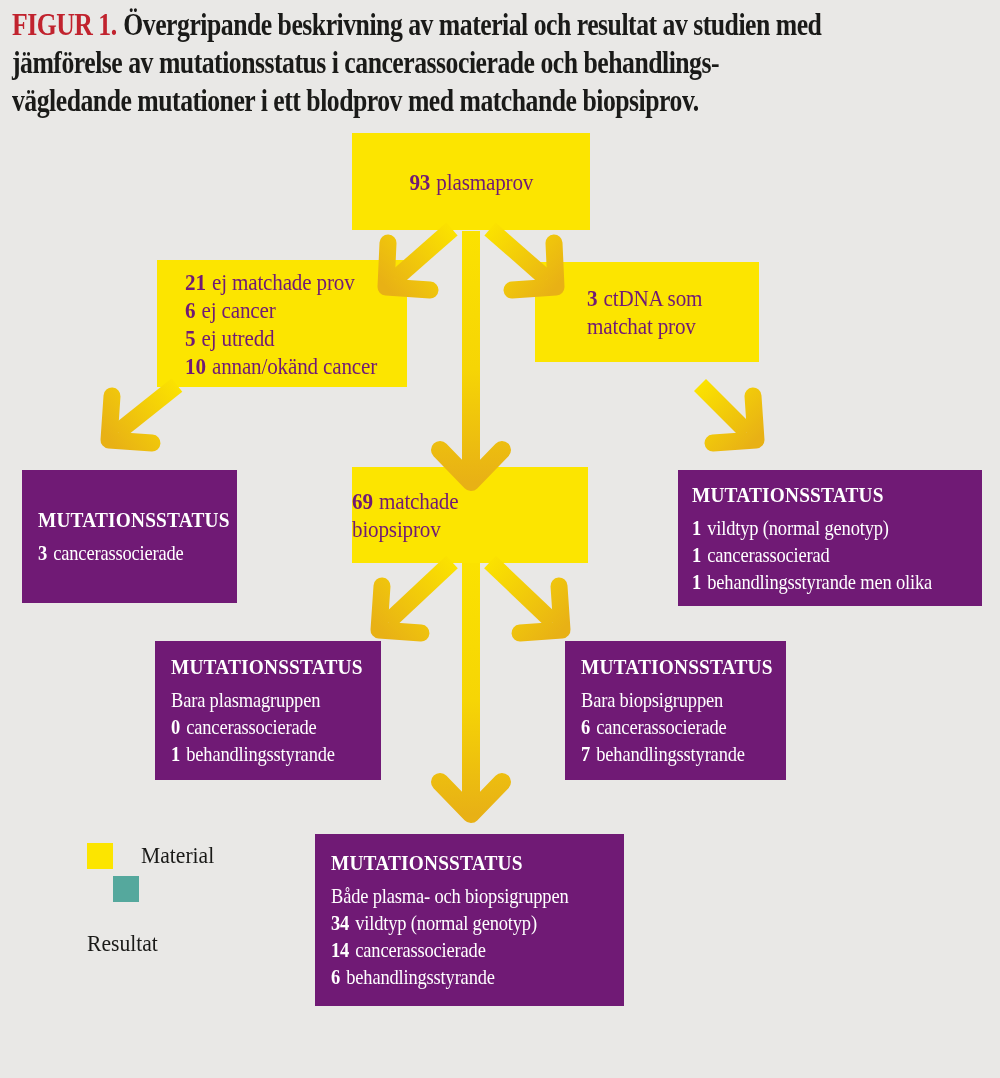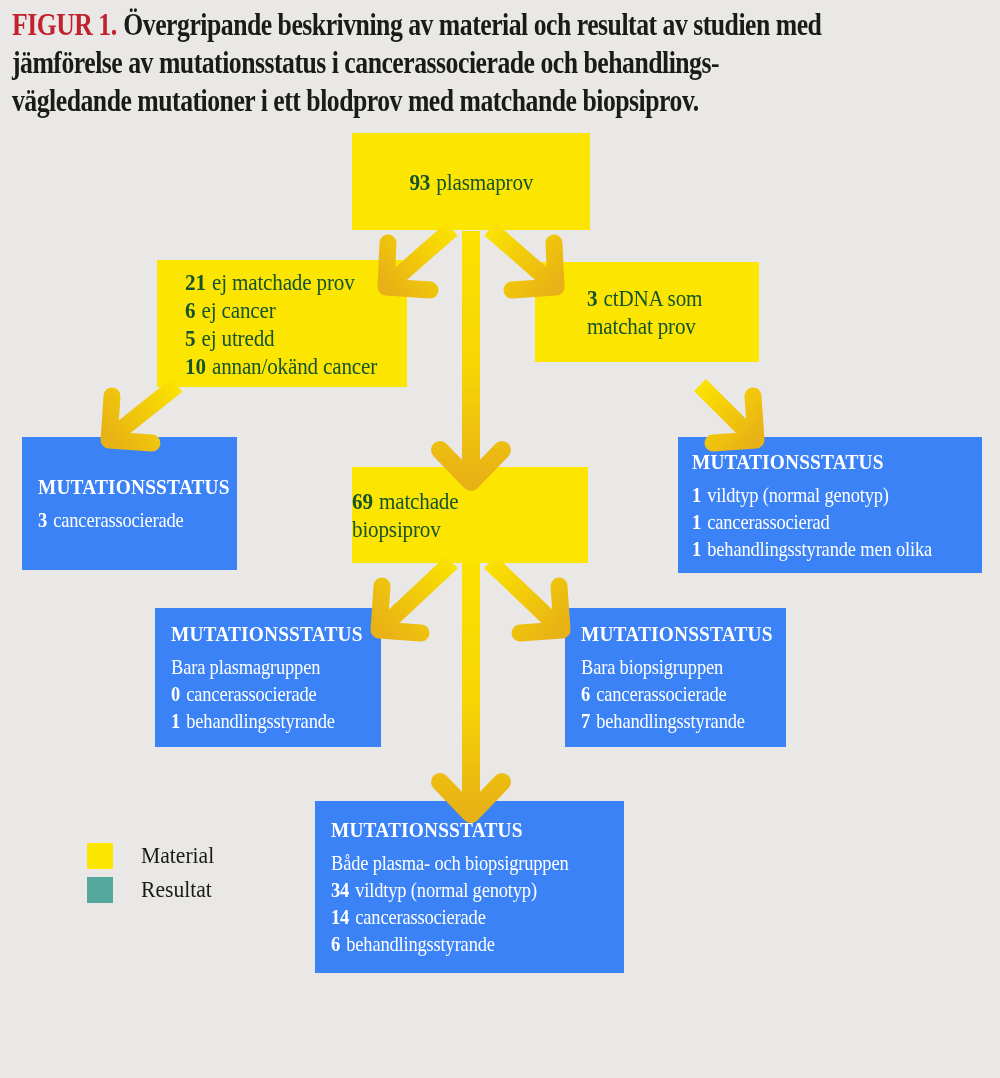--- a/index.html
+++ b/index.html
@@ -16,22 +16,22 @@
     letter-spacing:-0.6px;
     transform:scaleX(0.83); transform-origin:0 0;
   }
   .tline { white-space:nowrap; }
   .fig { color:#c1232e; margin-right:8px; }
   
   .box {
     position:absolute; box-sizing:border-box;
     display:flex; flex-direction:column; justify-content:center;
   }
-  .yellow { background:#fce500; color:#14532d; font-size:24px; }
-  .teal   { background:#3b82f6; color:#ffffff; font-size:21px; }
+  .yellow { background:#fce500; color:#701a75; font-size:24px; }
+  .teal   { background:#701a75; color:#ffffff; font-size:21px;margin-top:33px; }
   .line {
     white-space:nowrap; line-height:28px;
     transform:scaleX(0.88); transform-origin:0 50%;
     letter-spacing:-0.2px;
   }
   .teal .line { line-height:27px; }
   .title-line { font-weight:bold; font-size:22px; margin-bottom:7px; letter-spacing:0.2px; }
   .n { font-weight:bold; margin-right:7px; }
   .n:empty { display:none; }
   .centered { align-items:center; }
@@ -44,21 +44,21 @@
   #box-r-right  { left:678px; top:437px; width:304px; height:136px; padding-left:14px; }
   #box-r-plasma { left:155px; top:608px; width:226px; height:139px; padding-left:16px; }
   #box-r-biopsy { left:565px; top:608px; width:221px; height:139px; padding-left:16px; }
   #box-r-both   { left:315px; top:801px; width:309px; height:172px; padding-left:16px; }
   
   .legend-row {
     position:absolute; display:flex; align-items:center; gap:28px;
     font-size:24px; color:#1a1a18;
   }
   #legend-material { left:87px; top:842px; }
-  #legend-resultat { left:87px; top:876px; }
+  #legend-resultat { left:87px; top:876px;flex-direction:column; }
   .swatch { width:26px; height:26px; flex:0 0 auto; }
   .swatch-yellow { background:#fce500; }
   .swatch-teal   { background:#55a89d; }
   .legend-label { transform:scaleX(0.9); transform-origin:0 50%; white-space:nowrap; }
   
   .arrows { position:absolute; left:0; top:0; pointer-events:none; z-index:5; }
 </style>
 </head>
 <body>
 

